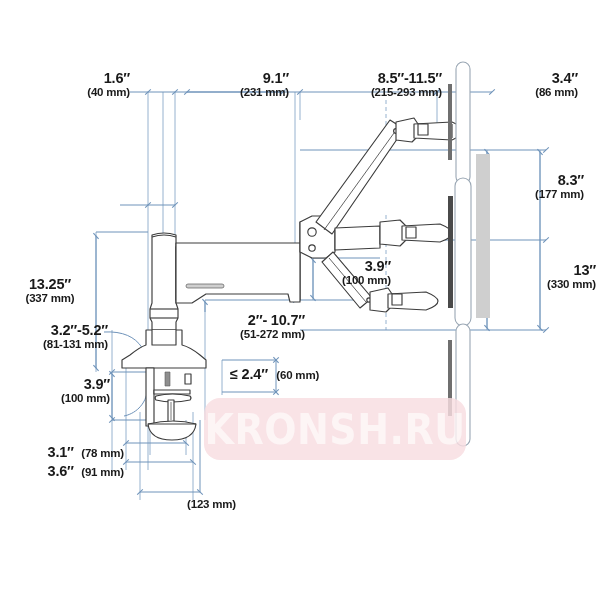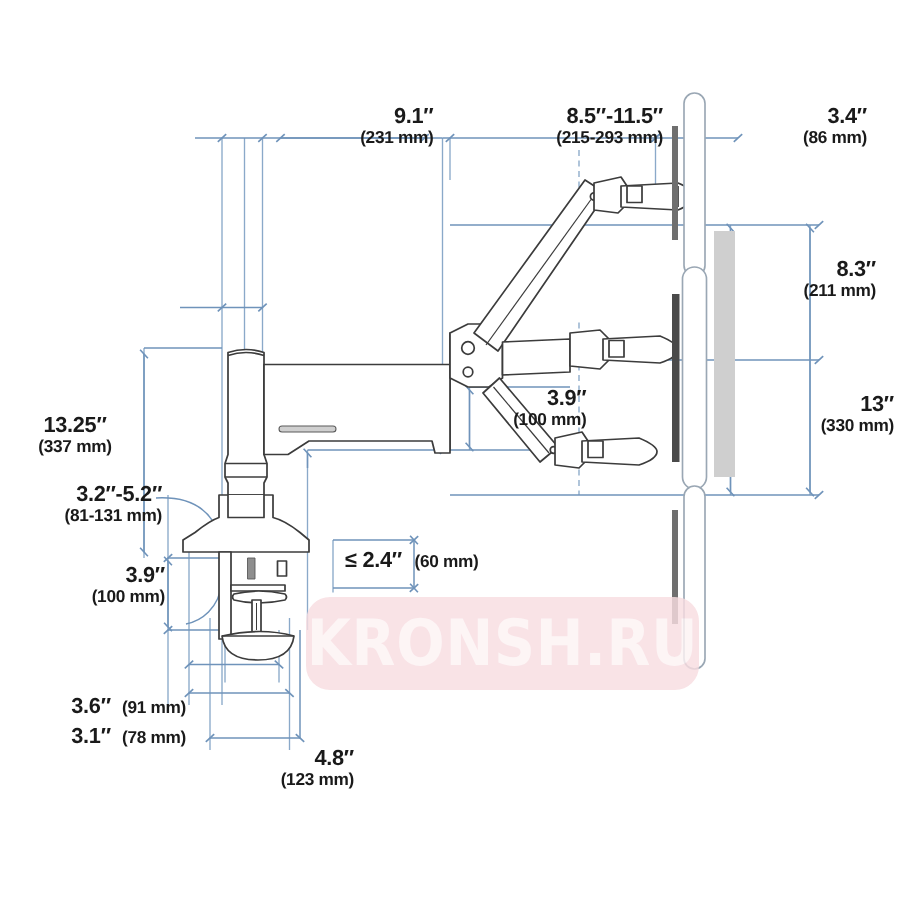--- a/index.html
+++ b/index.html
@@ -263,85 +263,92 @@
         <rect x="476" y="250" width="14" height="68" fill="#cfcfcf"></rect>
       </g>
 
       <g>
         <rect x="456" y="324" width="14" height="122" rx="7" fill="#ffffff" stroke="#9aa7b4" stroke-width="1.1"></rect>
         <rect x="448" y="340" width="4" height="76" fill="#6f6f6f"></rect>
       </g>
     </g>
   </svg>
 
+  <div class="dim stack ta-r" style="left:58px; top:70px; width:72px;">
+    <span class="v">1.6″</span>
+    <span class="m">(40 mm)</span>
+  </div>
 
   <div class="dim stack ta-c" style="left:181px; top:70px; width:108px;">
     <span class="v">9.1″</span>
     <span class="m">(231 mm)</span>
   </div>
 
   <div class="dim stack ta-c" style="left:294px; top:70px; width:148px;">
     <span class="v">8.5″-11.5″</span>
     <span class="m">(215-293 mm)</span>
   </div>
 
   <div class="dim stack ta-c" style="left:492px; top:70px; width:86px;">
     <span class="v">3.4″</span>
     <span class="m">(86 mm)</span>
   </div>
 
 
   <div class="dim stack ta-c" style="left:490px; top:172px; width:94px;">
     <span class="v">8.3″</span>
-    <span class="m">(211 mm)</span>
+    <span class="m">(177 mm)</span>
   </div>
 
   <div class="dim stack ta-r" style="left:8px; top:276px; width:84px;text-align:center;">
     <span class="v">13.25″</span>
     <span class="m">(337 mm)</span>
   </div>
 
   <div class="dim stack ta-c" style="left:303px; top:258px; width:88px;">
     <span class="v">3.9″</span>
     <span class="m">(100 mm)</span>
   </div>
 
   <div class="dim stack ta-c" style="left:516px; top:262px; width:80px;">
     <span class="v">13″</span>
     <span class="m">(330 mm)</span>
   </div>
 
+  <div class="dim stack ta-c" style="left:183px; top:312px; width:122px;">
+    <span class="v">2″- 10.7″</span>
+    <span class="m">(51-272 mm)</span>
+  </div>
 
   <div class="dim stack ta-c" style="left:4px; top:322px; width:104px;">
     <span class="v">3.2″-5.2″</span>
     <span class="m">(81-131 mm)</span>
   </div>
 
   <div class="dim stack ta-r" style="left:26px; top:376px; width:84px;">
     <span class="v">3.9″</span>
     <span class="m">(100 mm)</span>
   </div>
 
   <div class="dim inline ta-l" style="left:230px; top:365px;">
     <span class="v" style="text-decoration:none;">≤ 2.4″</span>
     <span class="m" style="margin-left:4px;">(60 mm)</span>
   </div>
 
-  <div class="dim inline ta-r" style="left:28px; top:443px; width:96px;margin-top:39px;">
+  <div class="dim inline ta-r" style="left:28px; top:443px; width:96px;">
     <span class="v">3.1″</span>
     <span class="m" style="margin-left:3px;">(78 mm)</span>
   </div>
 
   <div class="dim inline ta-r" style="left:28px; top:462px; width:96px;">
     <span class="v">3.6″</span>
     <span class="m" style="margin-left:3px;">(91 mm)</span>
   </div>
 
   <div class="dim stack ta-c" style="left:126px; top:498px; width:110px;">
-    <span class="v">4.8″</span>
     <span class="m">(123 mm)</span>
   </div>
 
   <div id="watermark">
     <span class="wm-text">KRONSH.RU</span>
   </div>
 
 </div>
 
 </body></html>

